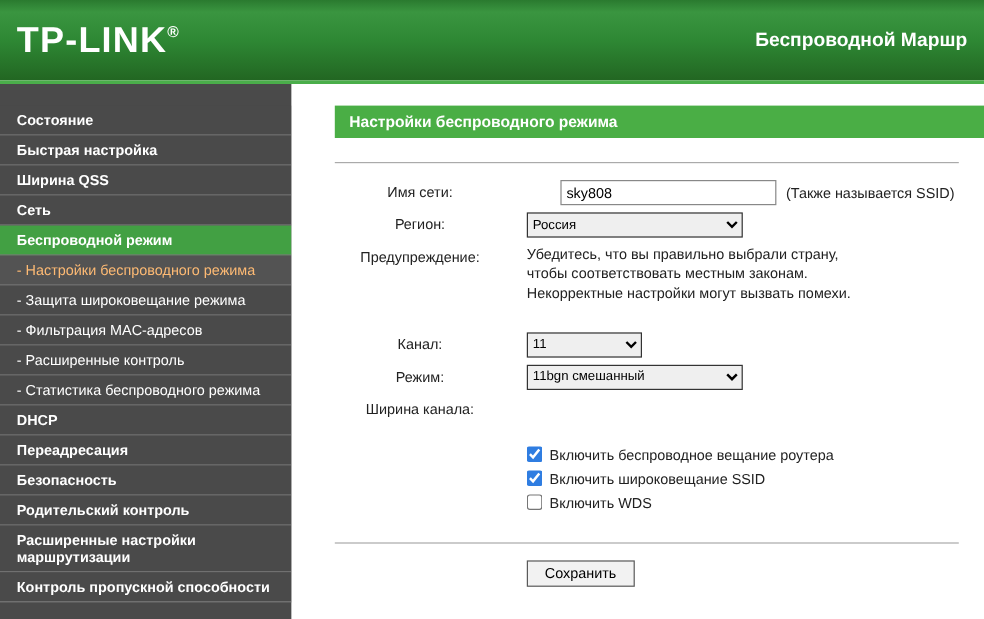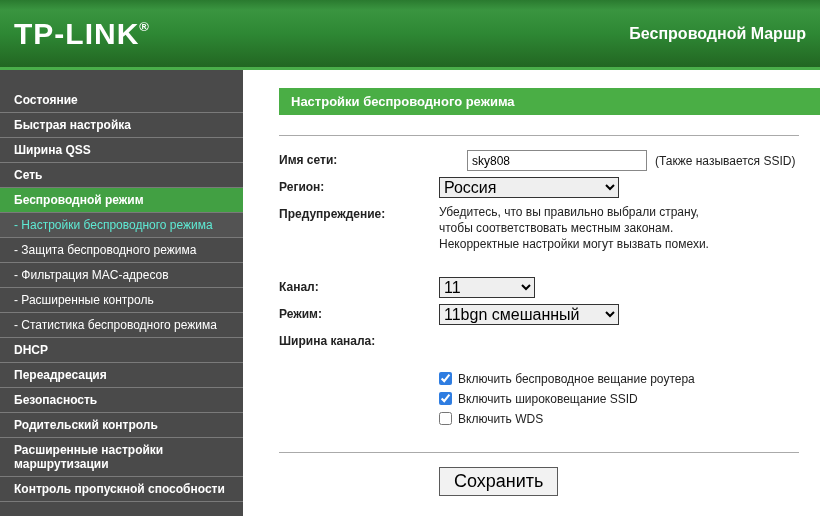--- a/index.html
+++ b/index.html
@@ -27,47 +27,47 @@
   border-bottom: 1px solid #7a7a7a;
   background: #4a4a4a;
   cursor: pointer;
 }
 .nav-item.active {
   background: #42a043; color: #fff;
 }
 .nav-sub {
   font-weight: normal; padding-left: 14px;
 }
-.nav-sub.selected { color: #5eead4; background: #535353; }
+.nav-sub.selected { color: #fdba74; background: #535353; }
 .content {
   flex: 1; background: #fff; padding: 18px 0 0 36px; overflow: hidden;
   font-size: 12px; color: #222;
 }
 .panel-title {
   background: #4aae45; color: #fff; font-weight: bold;
   padding: 6px 12px; font-size: 13px;
   width: 619px;
 }
 .hr { height: 1px; background: #aaa; margin: 20px 0 14px 0; width: 520px; }
 .form-row { display: flex; align-items: flex-start; margin-bottom: 6px; }
-.form-label { width: 160px; text-align: left; padding-right: 18px; font-weight: bold; padding-top: 3px; }
+.form-label { width: 160px; text-align: center; padding-right: 18px; font-weight: normal; padding-top: 3px; }
 .form-ctrl { display: flex; align-items: center; gap: 8px; }
 input[type=text] {
   width: 180px; height: 21px; border: 1px solid #888; font-size: 12px; padding: 0 4px; margin-left: 28px;
 }
 select {
-  width: 180px; height: 21px; border: 1px solid #333; font-size: 16px; background: #efefef;
+  width: 180px; height: 21px; border: 1px solid #333; font-size: 11px; background: #efefef;
 }
 select.narrow { width: 96px; }
 .hint { font-size: 12px; color: #222; }
 .warn-text { line-height: 1.35; }
 .chk-row { display: flex; align-items: center; gap: 6px; margin-bottom: 6px; }
 .chk-row input { accent-color: #2f7de1; width: 13px; height: 13px; }
 button.save {
-  padding: 3px 14px; font-size: 18px; border: 1px solid #5a5a5a; background: #f2f2f2; cursor: pointer;
+  padding: 3px 14px; font-size: 12px; border: 1px solid #5a5a5a; background: #f2f2f2; cursor: pointer;
 }
 </style>
 </head>
 <body>
 
 <div class="page">
   <div class="header">
     <div class="logo">
       <span>TP-LINK</span><span class="reg">®</span>
     </div>
@@ -75,21 +75,21 @@
   </div>
 
   <div class="body">
     <div class="sidebar" id="sidebar">
         <div class="nav-item">Состояние</div>
         <div class="nav-item">Быстрая настройка</div>
         <div class="nav-item">Ширина QSS</div>
         <div class="nav-item">Сеть</div>
         <div class="nav-item active">Беспроводной режим</div>
         <div class="nav-item nav-sub selected">- Настройки беспроводного режима</div>
-        <div class="nav-item nav-sub">- Защита беспроводного режима</div>
+        <div class="nav-item nav-sub">- Защита широковещание режима</div>
         <div class="nav-item nav-sub">- Фильтрация MAC-адресов</div>
         <div class="nav-item nav-sub">- Расширенные контроль</div>
         <div class="nav-item nav-sub">- Статистика беспроводного режима</div>
         <div class="nav-item">DHCP</div>
         <div class="nav-item">Переадресация</div>
         <div class="nav-item">Безопасность</div>
         <div class="nav-item">Родительский контроль</div>
         <div class="nav-item">Расширенные настройки маршрутизации</div>
         <div class="nav-item">Контроль пропускной способности</div>
       </div>

